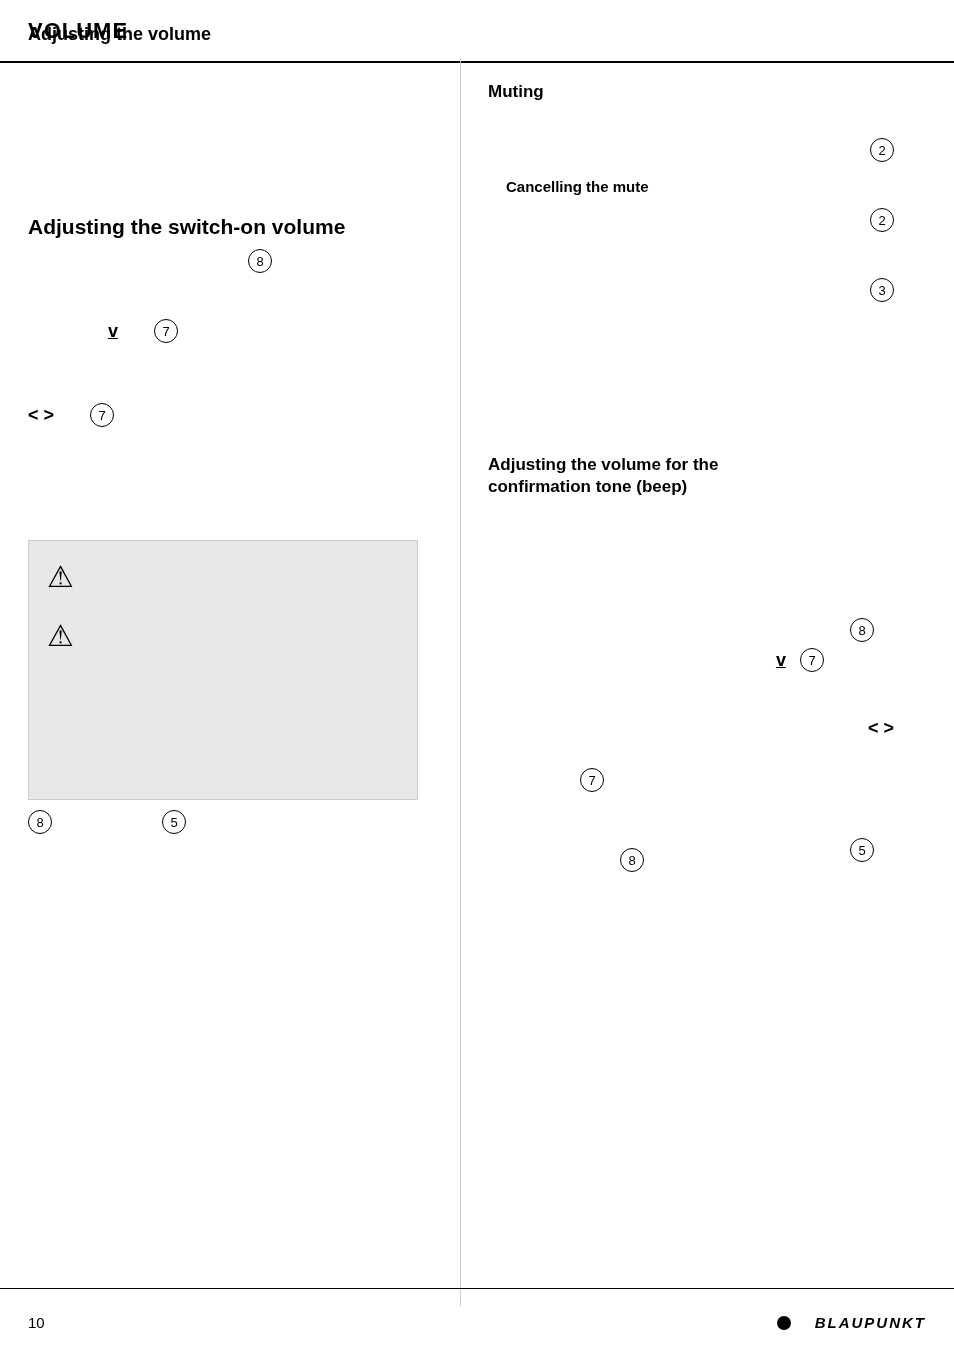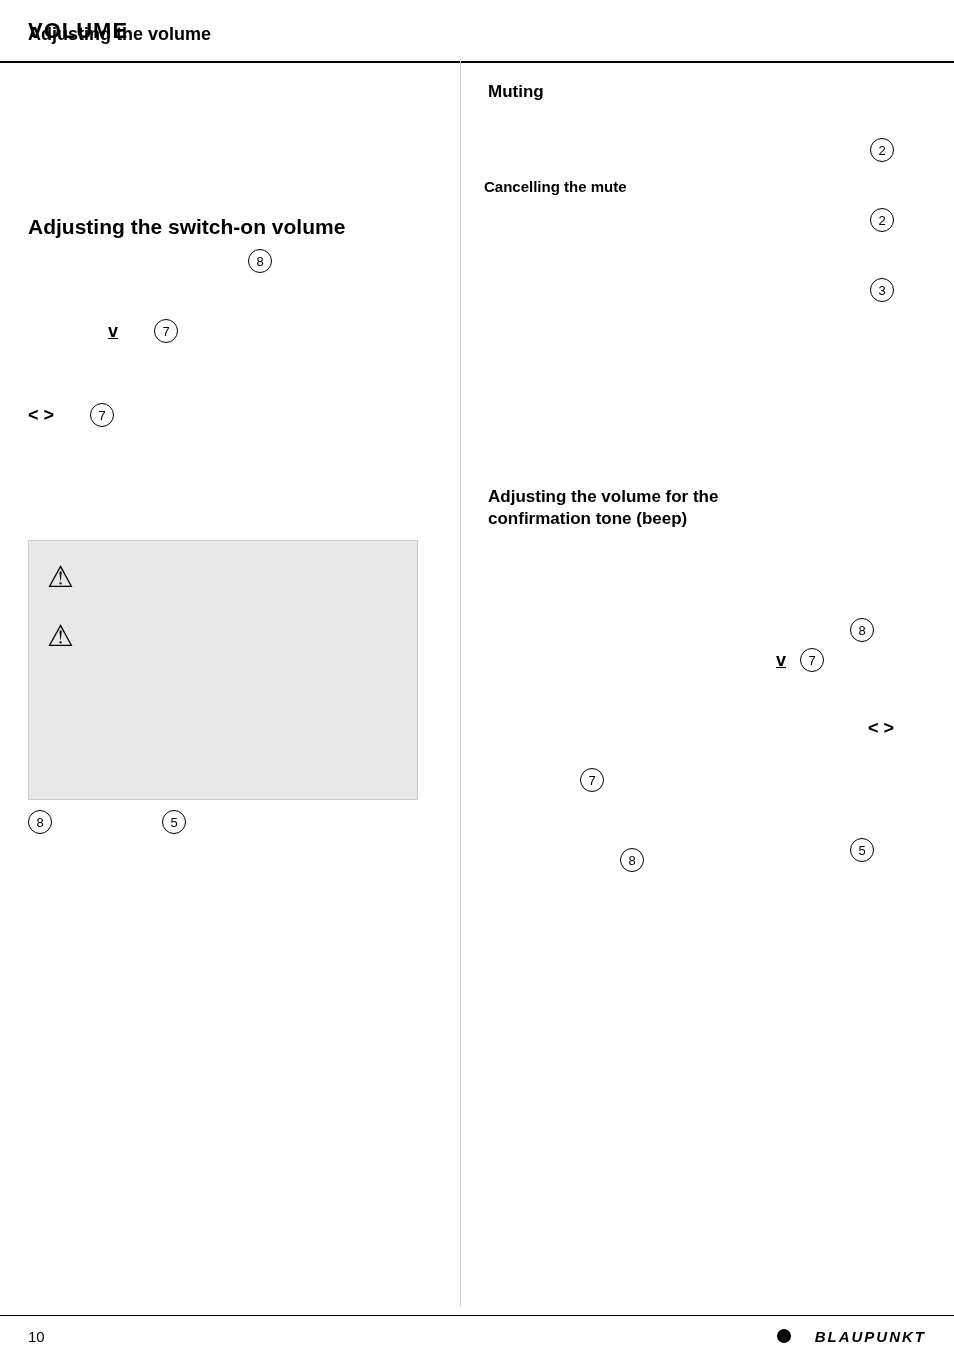--- a/index.html
+++ b/index.html
@@ -135,21 +135,21 @@
     
     .right-circle-2-top {
       position: absolute;
       top: 80px;
       right: 60px;
     }
 
     .cancelling-label {
       position: absolute;
       top: 120px;
-      left: 24px;
+      left: 46px;
       font-size: 15px;
       font-weight: 700;
       color: #000;
     }
 
     .right-circle-2-mid {
       position: absolute;
       top: 150px;
       right: 60px;
     }
@@ -165,21 +165,21 @@
       top: 270px;
       left: 28px;
       font-size: 17px;
       font-weight: 900;
       color: #000;
       line-height: 1.3;
     }
 
     .confirm-tone-title {
       position: absolute;
-      top: 428px;
+      top: 396px;
       left: 28px;
       font-size: 17px;
       font-weight: 900;
       color: #000;
       line-height: 1.3;
     }
 
     .right-circle-8-top {
       position: absolute;
       top: 560px;
@@ -221,21 +221,21 @@
       top: 780px;
       right: 80px;
     }
 
     
     .footer {
       position: absolute;
       bottom: 0;
       left: 0;
       right: 0;
-      height: 41px;
+      height: 68px;
       border-top: 1.5px solid #000;
       display: flex;
       align-items: center;
       justify-content: space-between;
       padding: 0 28px;
     }
 
     .footer-page {
       font-size: 15px;
       color: #000;

